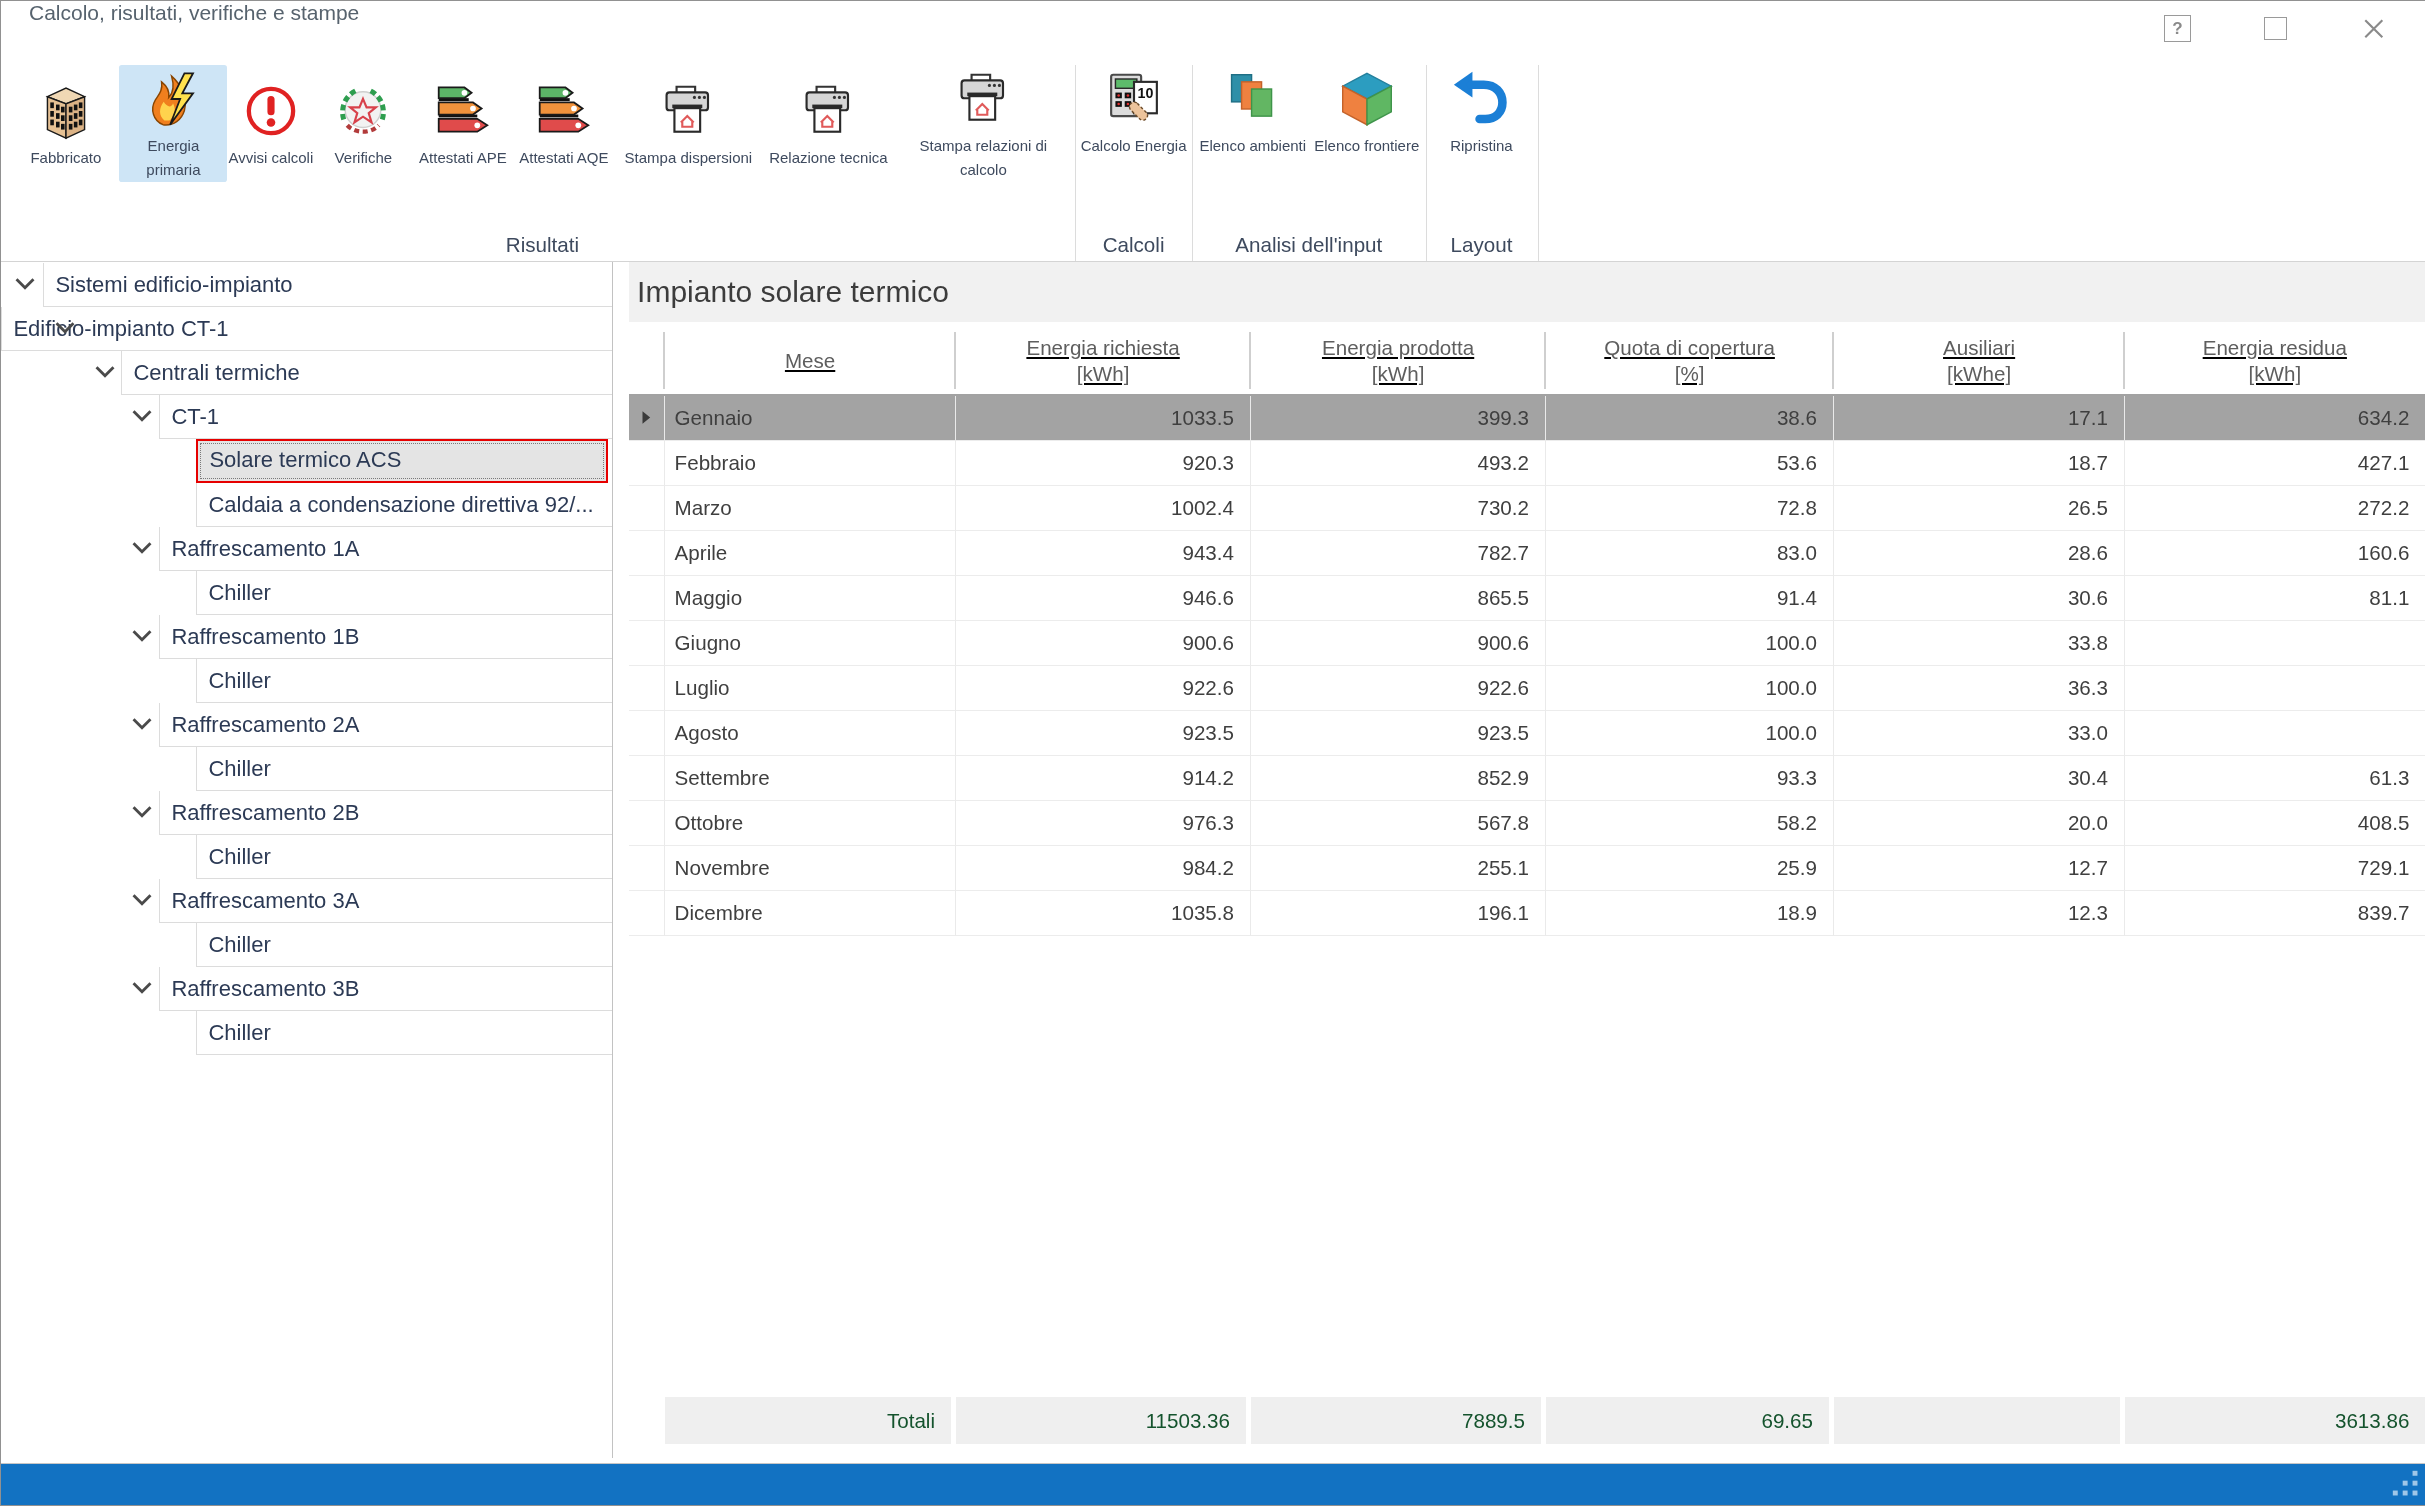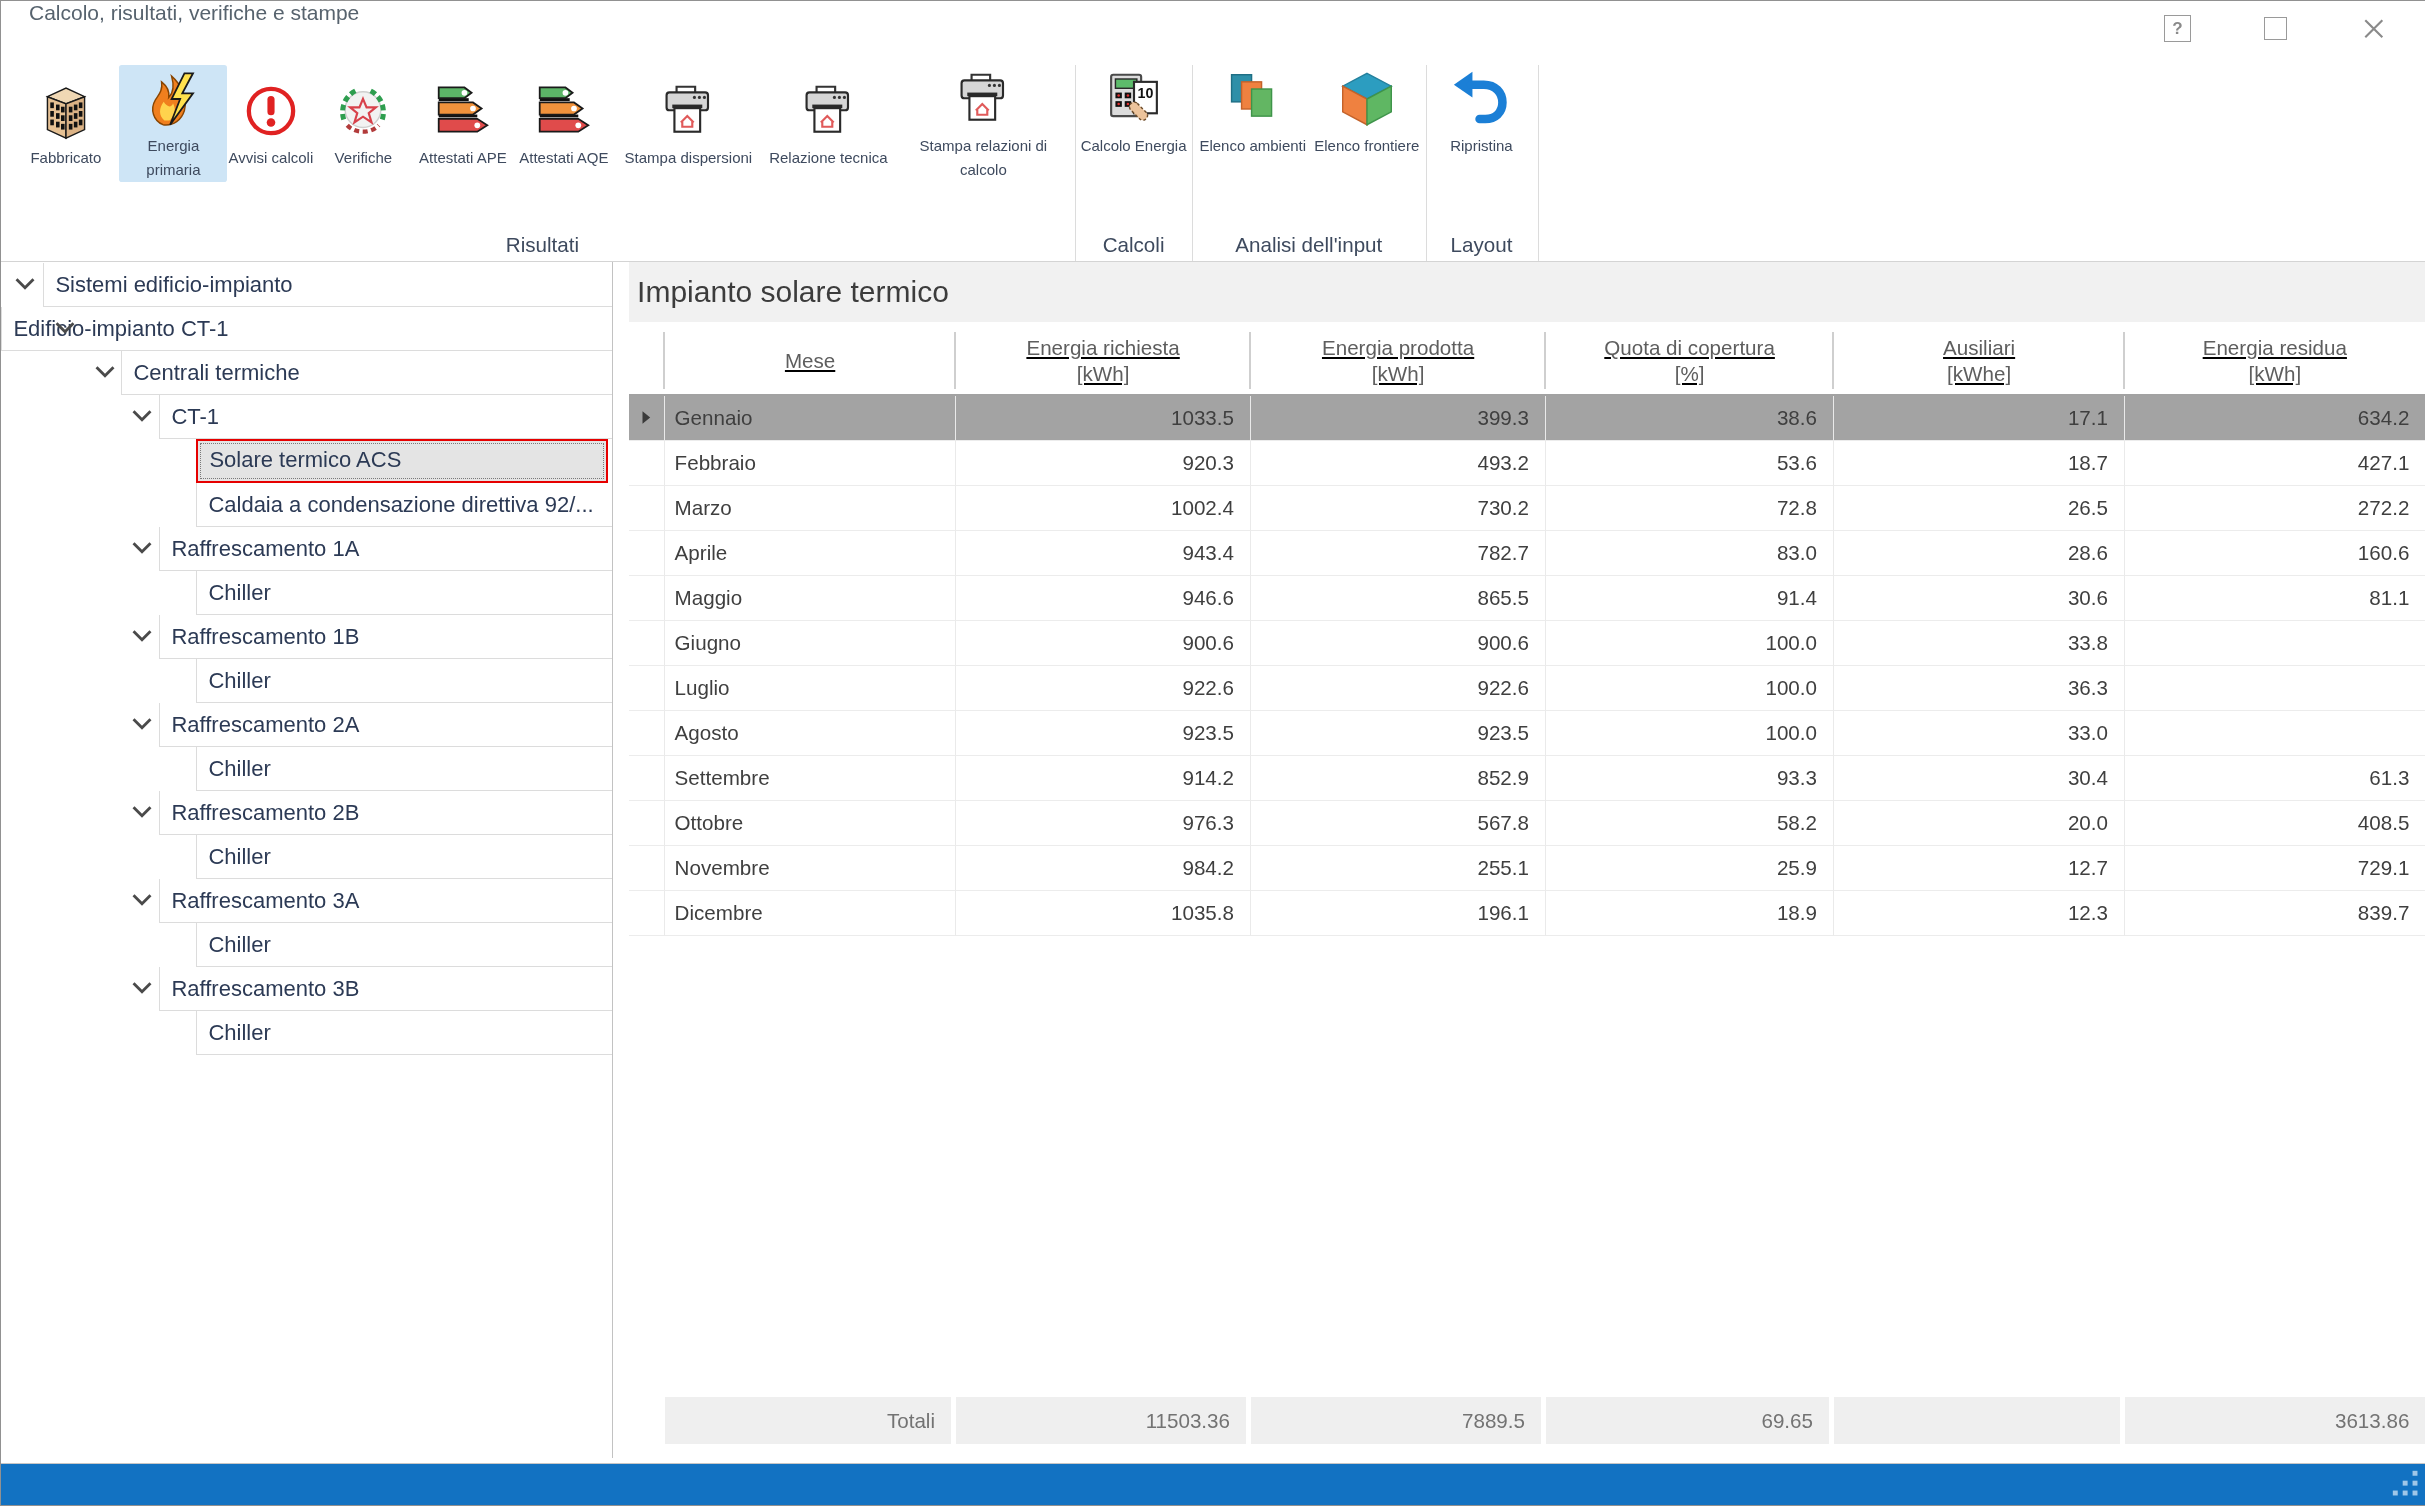--- a/index.html
+++ b/index.html
@@ -58,21 +58,21 @@
   .th:not(:last-child)::after { content:""; position:absolute; right:0; top:4.3px; bottom:4.3px; width:1.4px; background:#cfcfcf; }
   .tr { height:45px; }
   .td { font-size:20.6px; line-height:43px; color:#3f3f3f; border-bottom:1.4px solid #ececec; white-space:nowrap; }
   .td:not(:last-child) { border-right:1.4px solid #eaeaea; }
   .td.ind { display:flex; align-items:center; justify-content:center; }
   .td.mese { padding-left:10px; }
   .td.num { text-align:right; padding-right:15.6px; }
   .tr.sel .td { background:#a3a3a3; }
   .spacer { flex:1 1 auto; }
   .totals { height:47px; flex:0 0 47px; margin-bottom:14px; }
-  .tot { background:#efefef; font-size:20.6px; line-height:47px; color:#737373; }
+  .tot { background:#efefef; font-size:20.6px; line-height:47px; color:#14532d; }
   .tot:not(:last-child) { border-right:5.7px solid #fff; }
   .tot.blank { background:transparent; }
   .tot.lab, .tot.num { text-align:right; padding-right:15.6px; }
 
   
   .status-strip { flex:0 0 5.7px; border-bottom:1.4px solid #c6c6c6; }
   .statusbar { flex:0 0 41px; background:#1272c2; position:relative; }
   .grip { position:absolute; right:4.3px; bottom:4.3px; }
 </style>
 </head>

